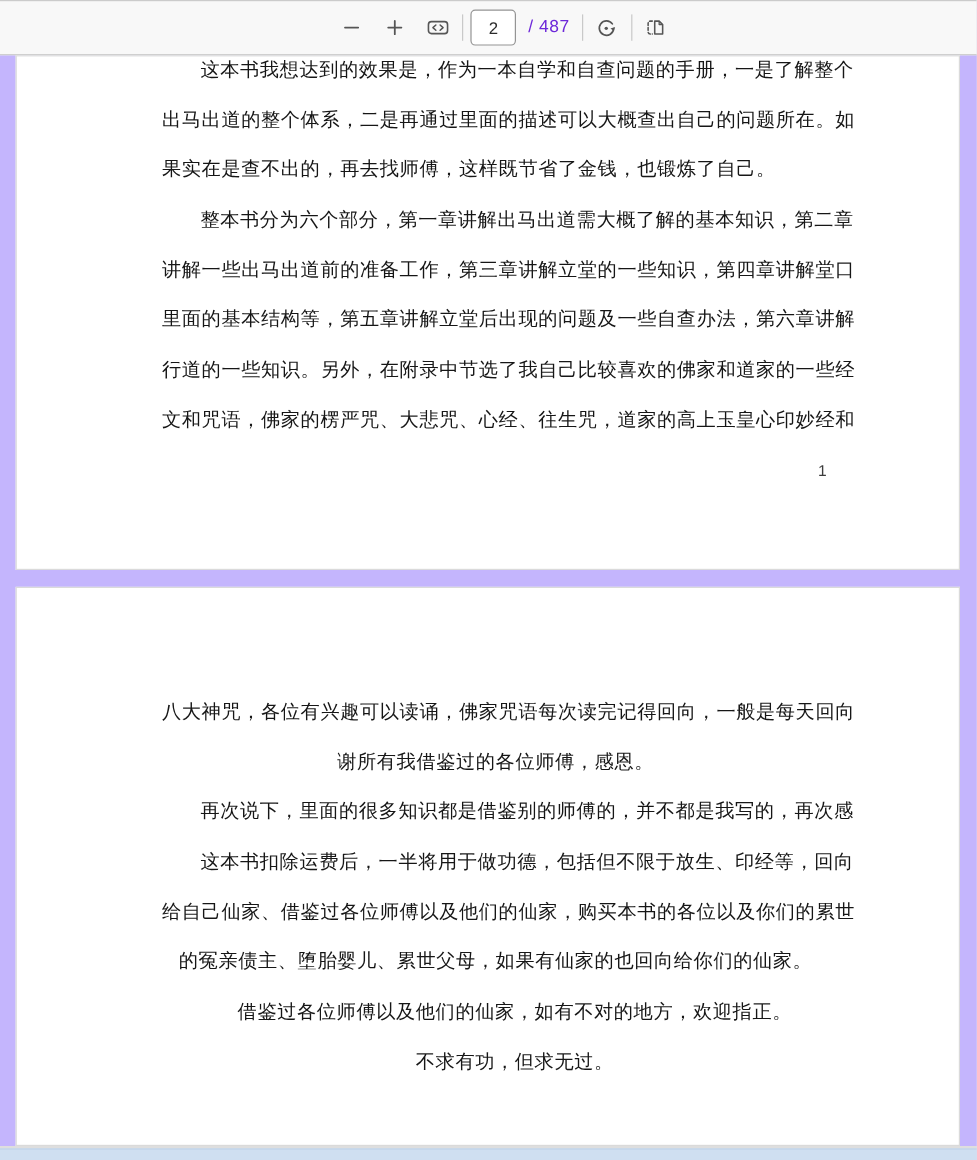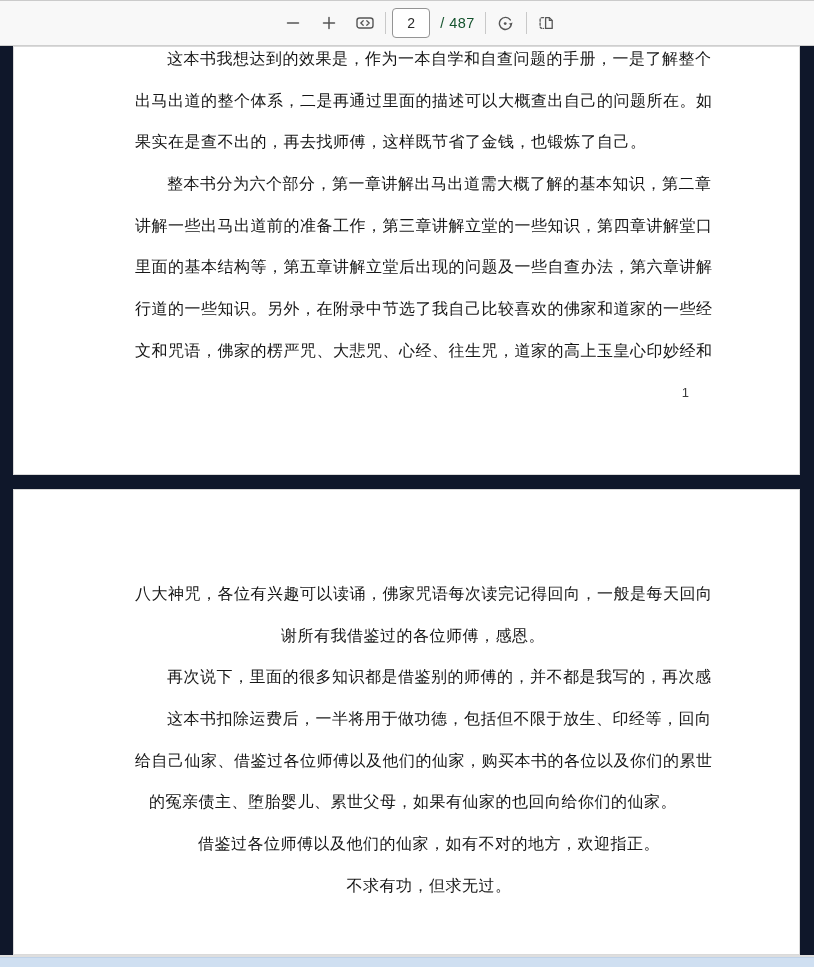--- a/index.html
+++ b/index.html
@@ -41,32 +41,32 @@
   .page-input {
     width: 38px; height: 30px;
     border: 1px solid #949494; border-radius: 4px;
     background: #ffffff;
     text-align: center;
     font-size: 14px; color: #2b2b2b;
     font-family: "Liberation Sans", sans-serif;
     outline: none;
   }
   .page-total {
-    font-size: 14.5px; color: #14532d;
+    font-size: 14.5px; color: #6d28d9;
     letter-spacing: 0.5px;
     padding: 0 4px;
     white-space: nowrap;
   }
   .icon-svg { display: block; }
 
   
   .viewer {
     position: absolute; top: 46px; left: 0;
     width: 814px; height: 909px;
-    background: #0f172a;
+    background: #c4b5fd;
   }
   .page {
     position: absolute; left: 13px;
     width: 787px;
     background: #ffffff;
     border: 1px solid #dadada;
     overflow: hidden;
   }
   .page1 { top: 0;     height: 429px; }
   .page2 { top: 443px; height: 466px; }

